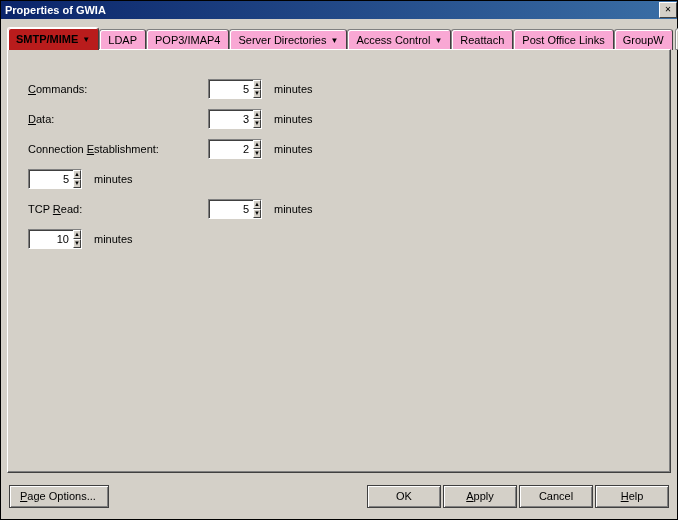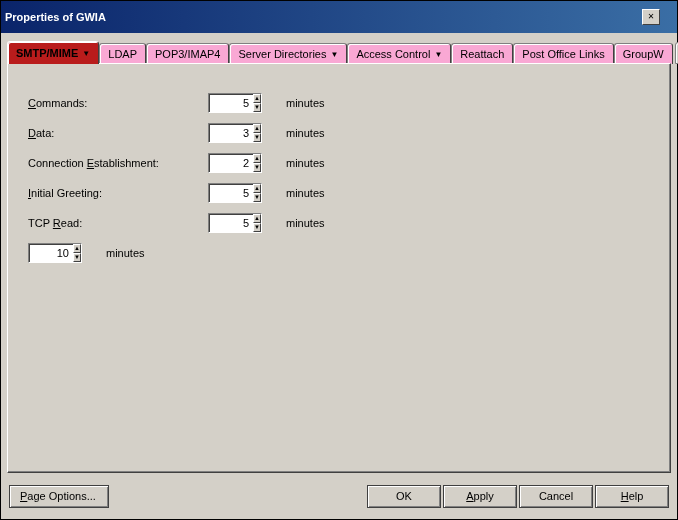--- a/index.html
+++ b/index.html
@@ -17,27 +17,27 @@
     width: 678px;
     height: 520px;
     display: flex;
     flex-direction: column;
     box-sizing: border-box;
     border: 1px solid #000;
     background: #d4d0c8;
   }
   
   .titlebar {
-    height: 32px;
+    height: 18px;
     background: linear-gradient(to right, #0a246a, #3a6ea5);
     color: #fff;
     display: flex;
     align-items: center;
     justify-content: space-between;
-    padding: 0 17px 0 4px;
+    padding: 0 0 0 4px;
     font-weight: bold;
     font-size: 11px;
   }
   .titlebar-title { }
   .titlebar-controls { display: flex; gap: 2px; }
   .title-btn {
     width: 16px; height: 14px;
     background: #d4d0c8;
     border: 1px solid #fff;
     border-right-color: #404040;
@@ -169,21 +169,21 @@
     flex:1;
     background:#d4d0c8;
     border:1px solid #fff;
     border-right-color:#404040;
     border-bottom-color:#404040;
     font-size:6px;
     line-height:7px;
     text-align:center;
   }
   .unit {
-    margin-left: 24px;
+    margin-left: 12px;
     font-size:11px;
   }
   
   .bottombar {
     height: 34px;
     display:flex;
     align-items:center;
     padding: 0 8px 6px 8px;
     gap: 2px;
   }
@@ -288,23 +288,20 @@
         <input type="text" value="2" style="">
         <div class="spin-btns">
           <div>▲</div>
           <div>▼</div>
         </div>
       </div>
       <div class="unit">minutes</div>
     </div>
 
     <div class="form-row">
-      <div class="form-label">
-        <span></span><span class="ul">I</span><span>nitial Greeting:</span>
-      </div>
       <div class="spinner">
         <input type="text" value="5" style="">
         <div class="spin-btns">
           <div>▲</div>
           <div>▼</div>
         </div>
       </div>
       <div class="unit">minutes</div>
     </div>
 

